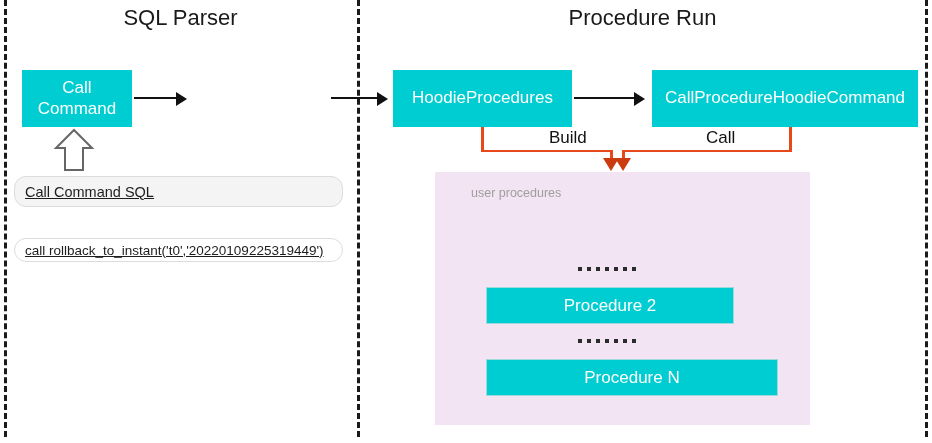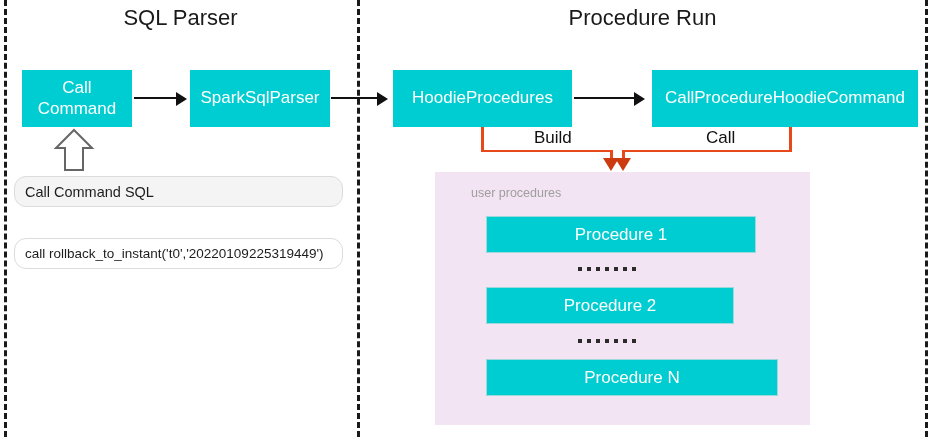--- a/index.html
+++ b/index.html
@@ -79,20 +79,21 @@
     box-sizing: border-box;
     border: 1px solid #dcdcdc;
     border-radius: 12px;
     font-size: 13.5px;
     color: #1d1d1d;
     display: flex;
     align-items: center;
     padding-left: 10px;
     background: #ffffff;
     white-space: nowrap;
+    text-decoration: underline;
   }
   .sqlrow.header {
     background: #f4f4f4;
     font-size: 14.5px;
   }
   
   .obar {
     position: absolute;
     background: #e8491b;
   }
@@ -160,60 +161,58 @@
 
   <div class="section-title" style="left:4px; top:5px; width:353px;">SQL Parser</div>
   <div class="section-title" style="left:360px; top:5px; width:565px;">Procedure Run</div>
 
   <div class="node" style="left:22px; top:70px; width:110px; height:57px; white-space:pre-line;">Call
 Command</div>
 
   <div class="arrow-h" style="left:134px; top:97px; width:44px;"></div>
   <div class="arrow-head" style="left:176px; top:91.5px;"></div>
 
-  <div class="node" style="left:190px; top:70px; width:140px; height:57px;">SparkSqlParser</div>
 
   <div class="arrow-h" style="left:331px; top:97px; width:48px;"></div>
   <div class="arrow-head" style="left:377px; top:91.5px;"></div>
 
   <div class="up-arrow" style="left:52px; top:128px; width:44px; height:44px;">
     <svg width="44" height="44" viewBox="0 0 44 44">
       <polygon points="22,2 40,20 31,20 31,42 13,42 13,20 4,20" fill="#ffffff" stroke="#666666" stroke-width="2"></polygon>
     </svg>
   </div>
 
   <div class="sqltable" style="left:14px; top:176px; width:329px; height:92px;">
     <div class="sqlrow header" style="position:absolute; left:0; top:0; width:329px; height:31px;">Call Command SQL</div>
-    <div class="sqlrow" style="position:absolute; left:0; top:62px; width:329px; height:31px;">call rollback_to_instant('t0','20220109225319449')</div>
+    <div class="sqlrow" style="position:absolute; left:0; top:62px; width:329px; height:24px;">call rollback_to_instant('t0','20220109225319449')</div>
   </div>
 
   <div class="node" style="left:393px; top:70px; width:179px; height:57px;">HoodieProcedures</div>
 
   <div class="arrow-h" style="left:574px; top:97px; width:62px;"></div>
   <div class="arrow-head" style="left:634px; top:91.5px;"></div>
 
   <div class="node small" style="left:652px; top:70px; width:266px; height:57px;">CallProcedureHoodieCommand</div>
 
   <div class="obar obar-v" style="left:481px; top:127px; height:25px;"></div>
   <div class="obar obar-h" style="left:481px; top:149.5px; width:131px;"></div>
   <div class="obar obar-v" style="left:610px; top:149.5px; height:15px;"></div>
   <div class="otri" style="left:603px; top:158px;"></div>
-  <div class="olabel" style="left:528px; top:128px;">Build</div>
+  <div class="olabel" style="left:543px; top:128px;">Build</div>
 
   <div class="obar obar-v" style="left:789px; top:127px; height:25px;"></div>
   <div class="obar obar-h" style="left:622px; top:149.5px; width:170px;"></div>
   <div class="obar obar-v" style="left:622px; top:149.5px; height:15px;"></div>
   <div class="otri" style="left:615px; top:158px;"></div>
   <div class="olabel" style="left:700px; top:128px;">Call</div>
 
   <div class="panel" style="left:435px; top:172px; width:375px; height:253px;"></div>
 
   <div class="panel-label" style="left:471px; top:186px;">user procedures</div>
 
-  <div class="proc" style="left:486px; top:216px; width:270px; height:37px;">Procedure 1</div>
 
   <div class="ellipsis" style="left:578px; top:267px;">
     <i></i>
       <i></i>
       <i></i>
       <i></i>
       <i></i>
       <i></i>
       <i></i>
   </div>

